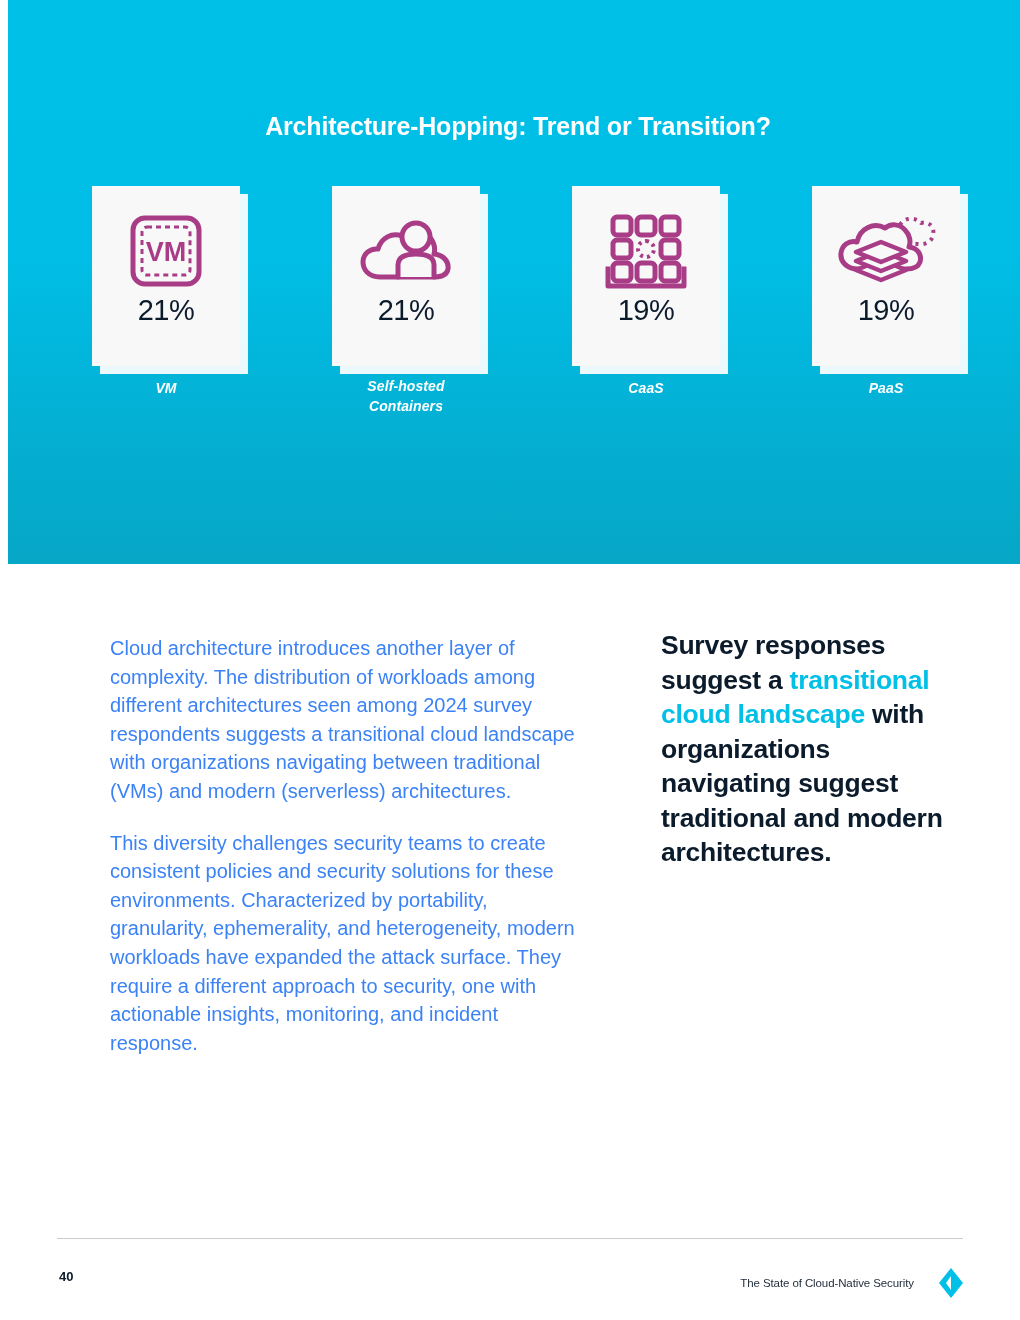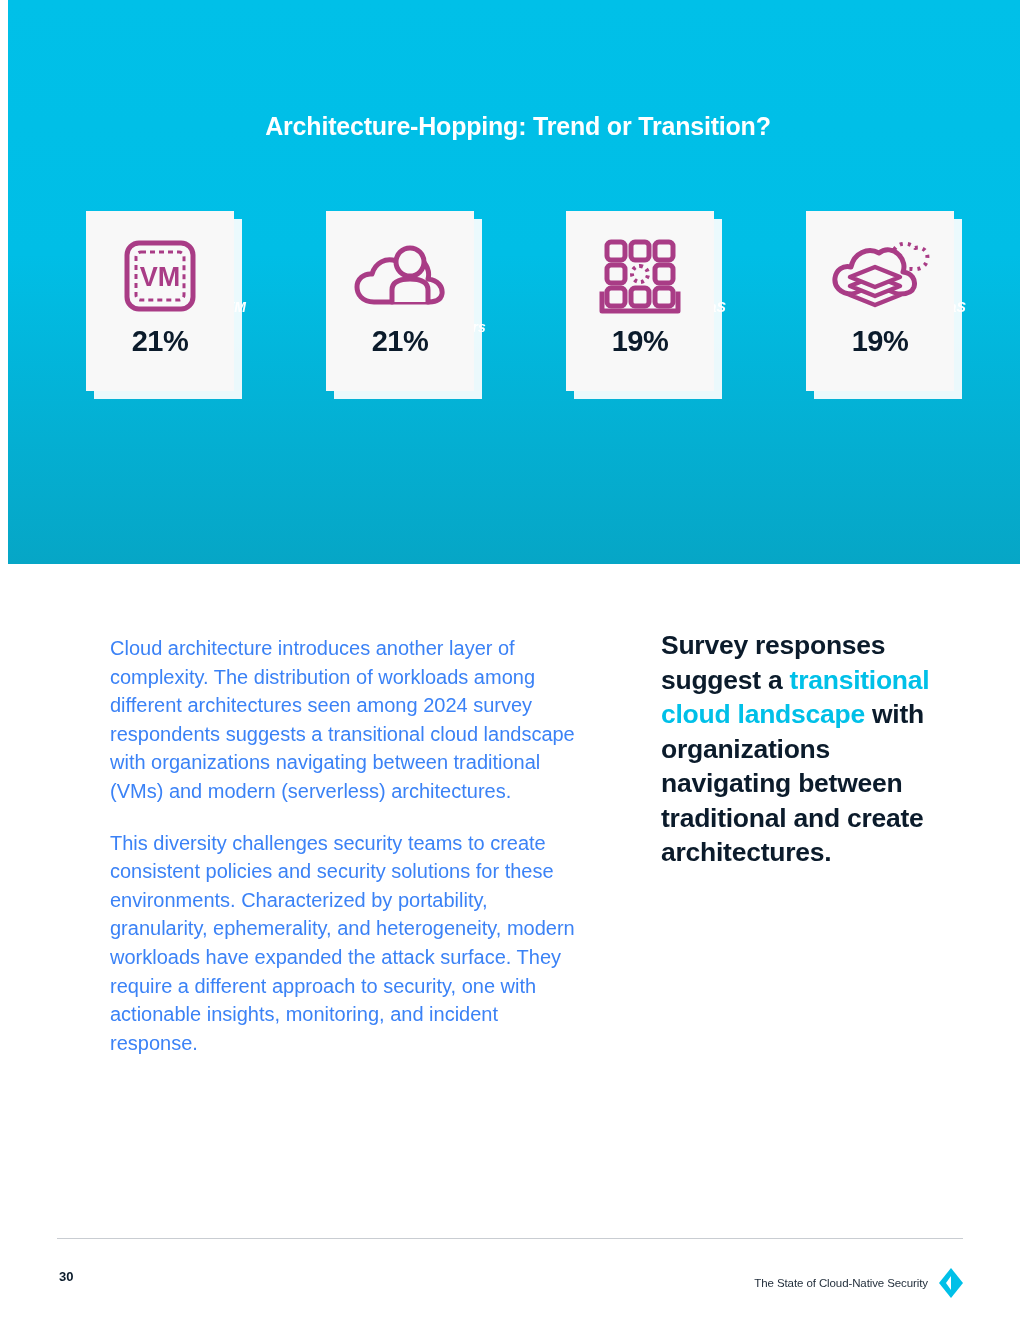--- a/index.html
+++ b/index.html
@@ -43,21 +43,21 @@
     left: 78px;
     top: 186px;
     width: 880px;
     height: 230px;
     display: flex;
     justify-content: space-between;
   }
   .card-wrap {
     width: 160px;
     display: flex;
-    flex-direction: row;
+    flex-direction: column;
     align-items: center;
   }
   .card-shadow {
     position: relative;
     width: 148px;
     height: 180px;
   }
   .card-shadow::before {
     content: "";
     position: absolute;
@@ -78,23 +78,22 @@
     justify-content: flex-start;
   }
   .card-icon {
     margin-top: 22px;
     height: 86px;
     display: flex;
     align-items: center;
     justify-content: center;
   }
   .card-pct {
-    margin-top: 6px;
     font-size: 29px;
-    font-weight: bold;
+    font-weight: normal;
     color: #0B1B2B;
     letter-spacing: -0.5px;
   }
   .card-label {
     margin-top: 12px;
     color: #ffffff;
     font-size: 14px;
     font-weight: bold;
     text-align: center;
     line-height: 20px;
@@ -153,21 +152,21 @@
     left: 59px; top: 1269px;
     font-size: 13px;
     font-weight: bold;
     color: #0B1B2B;
   }
   .footer-right {
     position: absolute;
     right: 57px; top: 1267px;
     display: flex;
     align-items: center;
-    gap: 9px;
+    gap: 23px;
   }
   .footer-text {
     font-size: 11.5px;
     color: #1F2B38;
     letter-spacing: -0.1px;
   }
   .footer-logo { width: 26px; height: 32px; display: block; }
 </style>
 </head>
 <body>
@@ -271,28 +270,28 @@
   </div>
 
   <div class="body-area">
 
     <div class="col-left">
       <p>Cloud architecture introduces another layer of complexity. The distribution of workloads among different architectures seen among 2024 survey respondents suggests a transitional cloud landscape with organizations navigating between traditional (VMs) and modern (serverless) architectures.</p>
       <p>This diversity challenges security teams to create consistent policies and security solutions for these environments. Characterized by portability, granularity, ephemerality, and heterogeneity, modern workloads have expanded the attack surface. They require a different approach to security, one with actionable insights, monitoring, and incident response.</p>
     </div>
 
     <div class="col-right">
-      <span>Survey responses suggest a </span><span class="hl">transitional cloud landscape</span><span> with organizations navigating between traditional and create architectures.</span>
+      <span>Survey responses suggest a </span><span class="hl">transitional cloud landscape</span><span> with organizations navigating suggest traditional and modern architectures.</span>
     </div>
 
   </div>
 
   <div class="footer-rule"></div>
 
-  <div class="footer-page">30</div>
+  <div class="footer-page">40</div>
 
   <div class="footer-right">
     <span class="footer-text">The State of Cloud-Native Security</span>
     <svg class="footer-logo" viewBox="0 0 26 32">
       <path d="M14 1 L26 16 L14 31 Z" fill="#00C0E8"></path>
       <path d="M14 1 L2 16 L14 31 Z" fill="#00C0E8"></path>
       <path d="M14 9 L9 16 L14 23 Z" fill="#ffffff"></path>
     </svg>
   </div>
 

